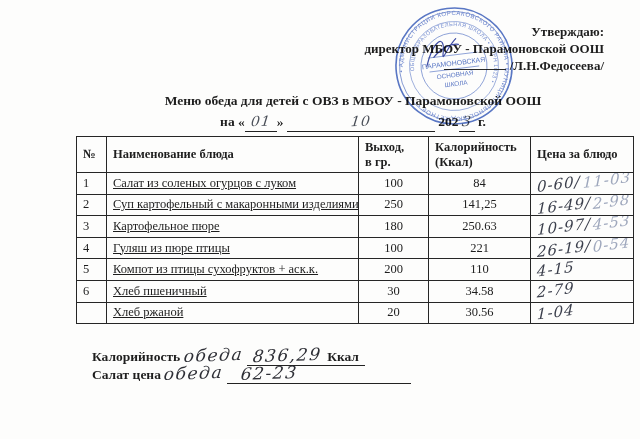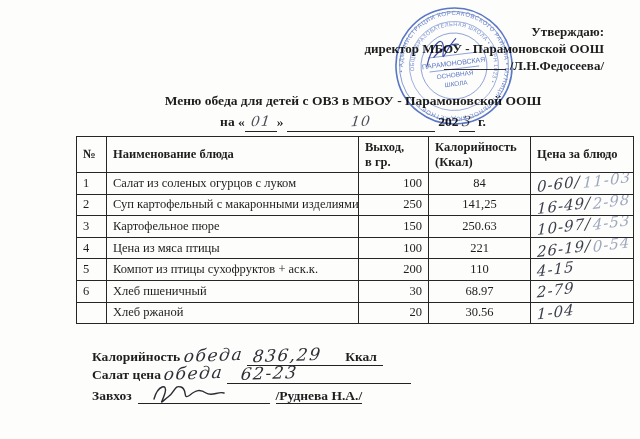--- a/index.html
+++ b/index.html
@@ -48,33 +48,33 @@
   table.menu td,table.menu th{
     border:1.3px solid #262626;padding:1px 6px;vertical-align:middle;
     overflow:hidden;white-space:nowrap;
   }
   table.menu{border:1.8px solid #1d1d1d;}
   th{font-weight:bold;}
   .h-row th{height:33px;text-align:left;}
   .h-center{text-align:center;line-height:14.5px;}
   .b-row{height:21.6px;}
   .c-num{width:28px;text-align:left;padding-left:8px;}
-  .c-name{width:246px;}
-  .c-out{width:66px;text-align:right;margin-left:30px;}
+  .c-name{width:246px;text-decoration:underline;}
+  .c-out{width:66px;text-align:center;margin-left:30px;}
   .c-kcal{width:100px;text-align:center;margin-top:11px;}
   .c-price{width:101px;padding:0 2px 0 4px;}
   .price-wrap{display:inline-block;transform:rotate(-5deg) translateY(-1px);white-space:nowrap;}
   
   .footer{
     position:absolute;left:92px;top:347px;font-size:13.5px;font-weight:bold;
     line-height:16px;white-space:nowrap;
   }
   .footer .row{height:18px;}
   .ul-kcal{display:inline-block;border-bottom:1.4px solid #222;padding:0 6px;margin-left:4px;}
-  .ul-kcal .unit{margin-left:24px;}
+  .ul-kcal .unit{margin-left:6px;}
   .ul-total{display:inline-block;width:170px;border-bottom:1.4px solid #222;padding-left:14px;margin-left:4px;}
   .ul-sig{display:inline-block;width:132px;border-bottom:1.4px solid #222;margin:0 6px;vertical-align:bottom;height:20px;position:relative;}
   .ul-sig svg{position:absolute;left:10px;bottom:-4px;}
   .name-ul{border-bottom:1.4px solid #222;}
 </style>
 </head>
 <body>
 
 <div class="approval">
   <div>Утверждаю:</div>
@@ -147,43 +147,43 @@
   <tr class="b-row">
     <td class="c-num">2</td>
     <td class="c-name">Суп картофельный с макаронными изделиями</td>
     <td class="c-out">250</td>
     <td class="c-kcal">141,25</td>
     <td class="c-price"><span class="price-wrap"><span class="hw price-main">16-49/</span><span class="hw price-alt">2-98</span></span></td>
   </tr>
   <tr class="b-row">
     <td class="c-num">3</td>
     <td class="c-name">Картофельное пюре</td>
-    <td class="c-out">150</td>
+    <td class="c-out">180</td>
     <td class="c-kcal">250.63</td>
     <td class="c-price"><span class="price-wrap"><span class="hw price-main">10-97/</span><span class="hw price-alt">4-53</span></span></td>
   </tr>
   <tr class="b-row">
     <td class="c-num">4</td>
-    <td class="c-name">Цена из мяса птицы</td>
+    <td class="c-name">Гуляш из пюре птицы</td>
     <td class="c-out">100</td>
     <td class="c-kcal">221</td>
     <td class="c-price"><span class="price-wrap"><span class="hw price-main">26-19/</span><span class="hw price-alt">0-54</span></span></td>
   </tr>
   <tr class="b-row">
     <td class="c-num">5</td>
     <td class="c-name">Компот из птицы сухофруктов + аск.к.</td>
     <td class="c-out">200</td>
     <td class="c-kcal">110</td>
     <td class="c-price"><span class="price-wrap"><span class="hw price-main">4-15</span><span class="hw price-alt"></span></span></td>
   </tr>
   <tr class="b-row">
     <td class="c-num">6</td>
     <td class="c-name">Хлеб пшеничный</td>
     <td class="c-out">30</td>
-    <td class="c-kcal">68.97</td>
+    <td class="c-kcal">34.58</td>
     <td class="c-price"><span class="price-wrap"><span class="hw price-main">2-79</span><span class="hw price-alt"></span></span></td>
   </tr>
   <tr class="b-row">
     <td class="c-num"></td>
     <td class="c-name">Хлеб ржаной</td>
     <td class="c-out">20</td>
     <td class="c-kcal">30.56</td>
     <td class="c-price"><span class="price-wrap"><span class="hw price-main">1-04</span><span class="hw price-alt"></span></span></td>
   </tr>
 </tbody>
@@ -191,18 +191,13 @@
 
 <div class="footer">
   <div class="row">
     <span>Калорийность</span>
     <span class="hw hw-foot">обеда</span><span class="ul-kcal"><span class="hw hw-foot">836,29</span><span class="unit">Ккал</span></span>
   </div>
   <div class="row">
     <span>Салат цена</span>
     <span class="hw hw-foot">обеда</span><span class="ul-total"><span class="hw hw-foot">62-23</span></span>
   </div>
-  <div class="row">
-    <span>Завхоз</span><span class="ul-sig"><svg width="110" height="26" viewBox="0 0 110 26" aria-hidden="true">
-          <path d="M6,18 C10,4 20,2 17,12 C14,22 10,24 20,16 C28,10 26,4 33,6 C40,8 34,20 42,14 C48,9 52,8 58,12 C64,16 70,10 76,12" fill="none" stroke="#2b2b33" stroke-width="1.4" stroke-linecap="round"></path>
-        </svg></span><span class="name-ul">/Руднева Н.А./</span>
-  </div>
 </div>
 
 </body></html>

